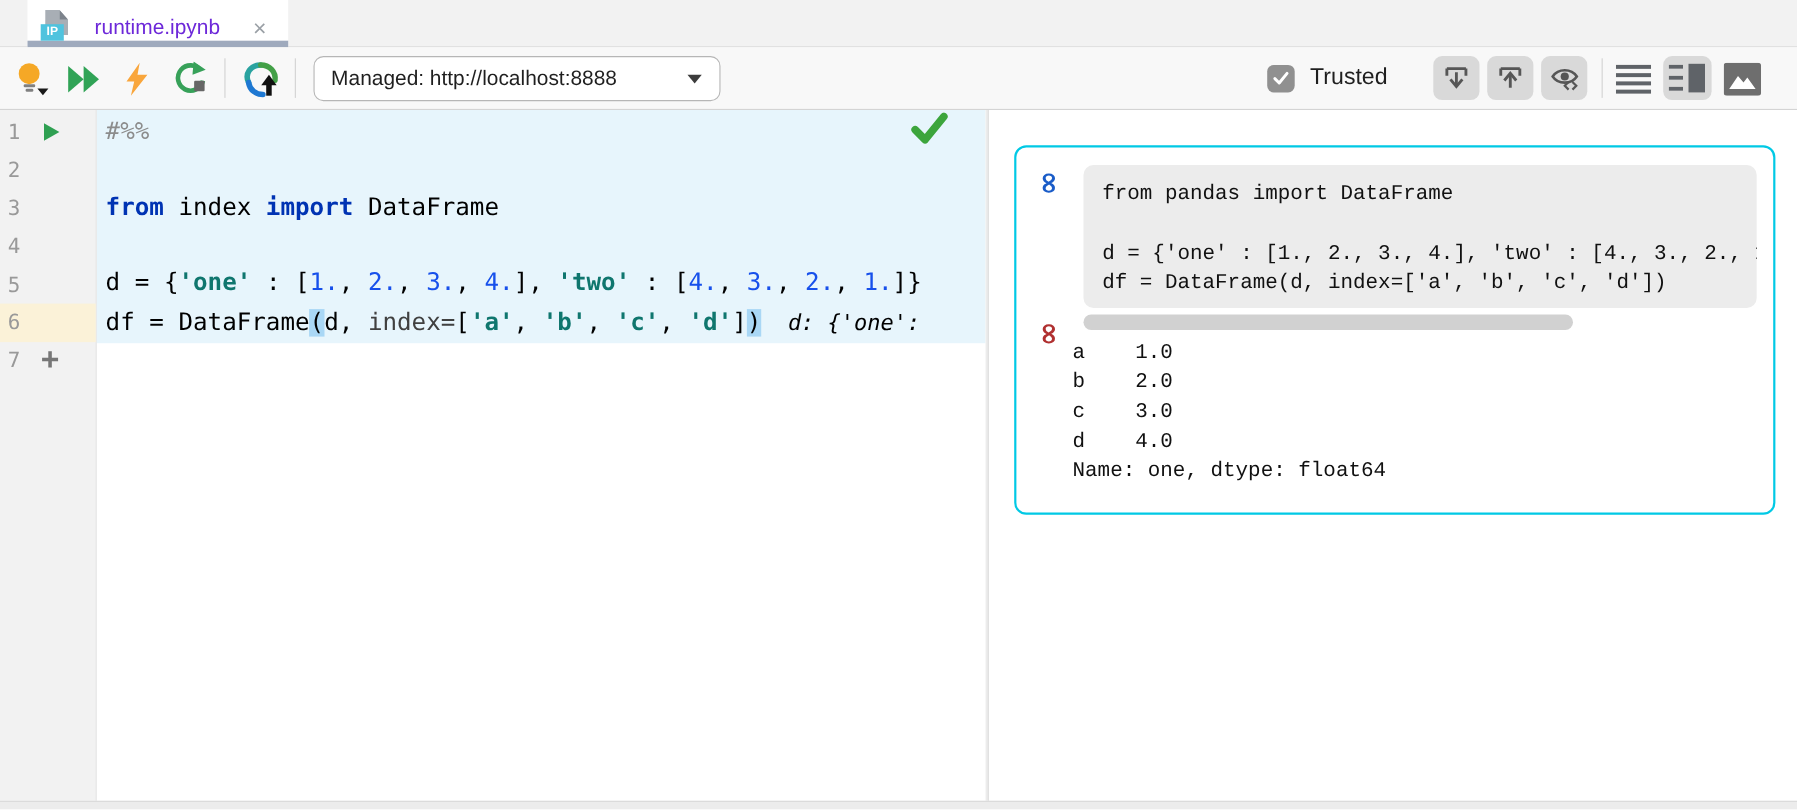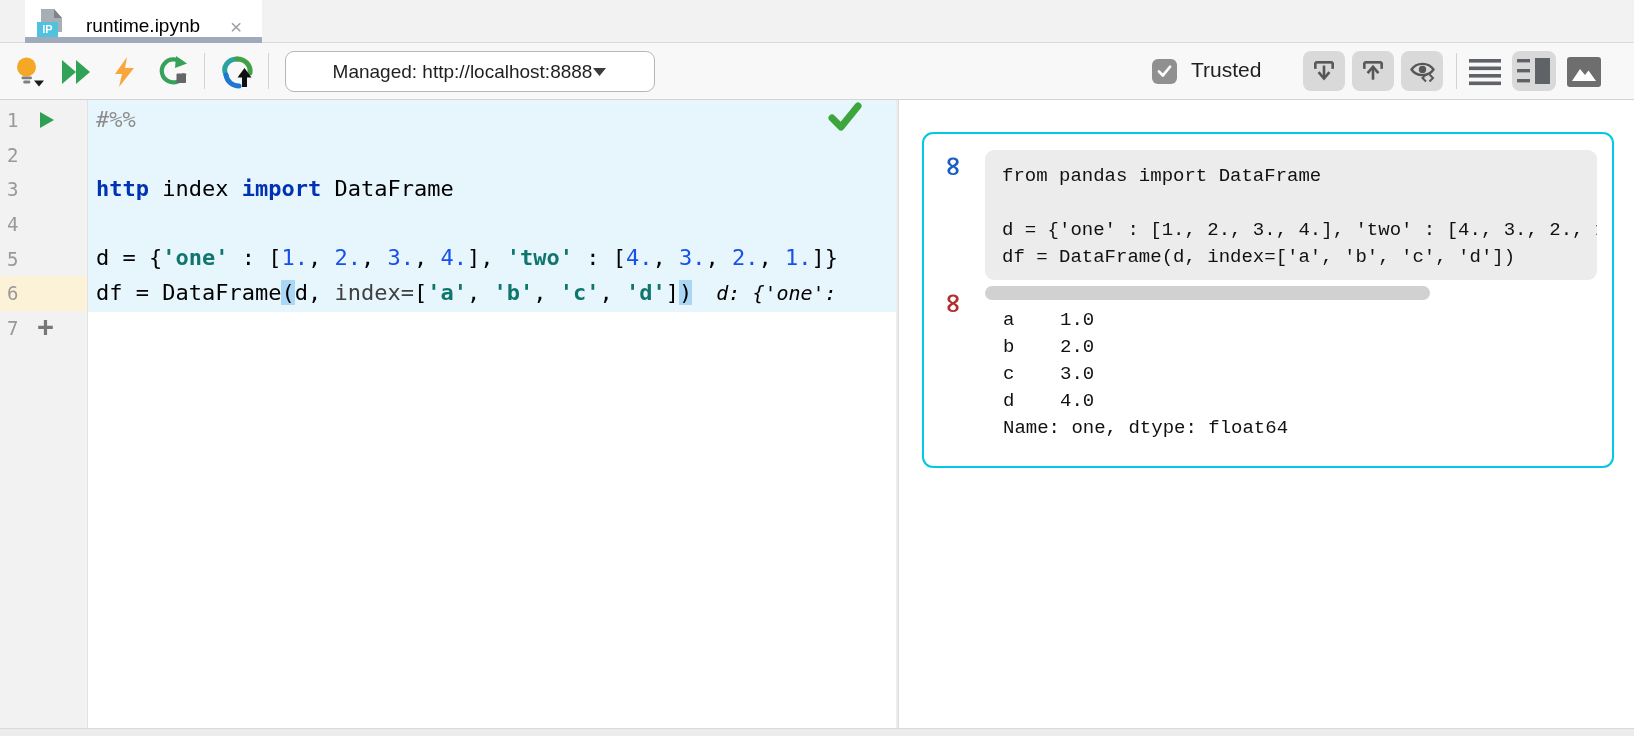--- a/index.html
+++ b/index.html
@@ -5,40 +5,40 @@
   html,body{margin:0;padding:0;}
   body{width:1634px;height:736px;position:relative;overflow:hidden;background:#fff;
        font-family:"Liberation Sans",sans-serif;-webkit-font-smoothing:antialiased;}
 
   
   .tabbar{position:absolute;left:0;top:0;width:1634px;height:43px;background:#f2f2f2;
           border-bottom:1px solid #dcdcdc;box-sizing:border-box;}
   .tab{position:absolute;left:0;top:0;width:237px;height:43px;background:#fff;
        border-bottom:6px solid #9FAABD;box-sizing:border-box;display:flex;align-items:flex-end;
        padding-left:12px;gap:22px;margin-left:25px;}
-  .tab-title{font-size:19px;color:#000000;}
+  .tab-title{font-size:19px;color:#6d28d9;}
   .tab-close{margin-left:8px;color:#9aa0a6;font-size:21px;line-height:1;cursor:pointer;}
   .nb-icon{width:27px;height:28px;position:relative;flex:0 0 auto;}
   .nb-doc{position:absolute;left:4px;top:0;width:21px;height:23px;background:#a8aeb5;
           clip-path:polygon(0 0,62% 0,100% 40%,100% 100%,0 100%);}
   .nb-fold{position:absolute;left:17px;top:0;width:8px;height:9px;background:#7c838b;
            clip-path:polygon(0 0,100% 100%,0 100%);}
   .nb-badge{position:absolute;left:0;bottom:0;width:21px;height:15px;background:#4FC3DE;
             color:#fff;font-weight:bold;font-size:11px;line-height:15px;text-align:center;}
 
   
   .toolbar{position:absolute;left:0;top:43px;width:1634px;height:57px;background:#f8f8f8;
            border-bottom:1px solid #d4d4d4;box-sizing:border-box;}
   .tbtn{position:absolute;top:11px;width:36px;height:36px;display:flex;align-items:center;
         justify-content:center;cursor:pointer;}
   .tool-sep{position:absolute;top:10px;width:1px;height:36px;background:#d2d2d2;}
   .combo{position:absolute;top:8px;height:41px;background:#fff;border:1px solid #b6b6b6;
          border-radius:9px;box-sizing:border-box;display:flex;align-items:center;
          font-size:19px;color:#1f1f1f;cursor:pointer;}
-  .combo-server{left:285px;width:370px;padding:12px 15px;justify-content:center;}
+  .combo-server{left:285px;width:370px;padding:12px 15px;justify-content:space-between;}
   .combo-kernel{left:680px;width:172px;padding:0 13px;gap:10px;}
   .cb{position:absolute;left:1152px;top:16px;width:25px;height:25px;background:#909090;
       border-radius:6px;display:flex;align-items:center;justify-content:center;cursor:pointer;}
   .trusted{position:absolute;left:1191px;top:15px;font-size:21px;color:#1f1f1f;}
   .graybtn{position:absolute;top:8px;width:42px;height:40px;background:#d9d9d9;border-radius:8px;
            display:flex;align-items:center;justify-content:center;cursor:pointer;}
   .flatbtn{position:absolute;display:flex;align-items:center;justify-content:center;cursor:pointer;}
 
   
   .gutter{position:absolute;left:0;top:100px;width:88px;height:628px;background:#f2f2f2;
@@ -71,21 +71,21 @@
   .inf{display:inline-block;transform:rotate(90deg);font-family:"DejaVu Sans",sans-serif;
        font-weight:bold;font-size:27px;line-height:1;}
   .inf-in{position:absolute;left:44px;top:53px;color:#1A5CC8;}
   .inf-out{position:absolute;left:44px;top:190px;color:#B03030;}
   .codeblock{position:absolute;left:86px;top:50px;width:612px;height:130px;background:#ececec;
              border-radius:9px;box-sizing:border-box;padding:13px 17px;overflow:hidden;}
   .codeblock pre,.outtext pre{margin:0;font-family:"Liberation Mono",monospace;font-size:19px;
              line-height:27px;color:#111;white-space:pre;}
   .hscroll{position:absolute;left:86px;top:186px;width:445px;height:14px;background:#d1d1d1;
            border-radius:7px;cursor:pointer;}
-  .outtext{position:absolute;left:104px;top:207px;}
+  .outtext{position:absolute;left:76px;top:207px;}
 
   .bottomstrip{position:absolute;left:0;top:728px;width:1634px;height:8px;background:#ececec;
                border-top:1px solid #dadada;box-sizing:border-box;}
 </style>
 </head>
 <body>
 
 <div class="tabbar">
   <div class="tab">
     <span class="nb-icon">
@@ -230,21 +230,21 @@
         <span class="ln">7</span>
         <span class="addmk">+</span>
       </div>
     </div>
 </div>
 <div class="codearea">
   <div class="cellbg"></div>
   <div class="codelines">
       <div class="cl"><span class="c-cm">#%%</span></div>
       <div class="cl"></div>
-      <div class="cl"><span class="c-k">http</span><span> index </span><span class="c-k">import</span><span> DataFrame</span></div>
+      <div class="cl"><span class="c-k">from</span><span> index </span><span class="c-k">import</span><span> DataFrame</span></div>
       <div class="cl"></div>
       <div class="cl"><span>d = {</span><span class="c-s">'one'</span><span> : [</span><span class="c-n">1.</span><span>, </span><span class="c-n">2.</span><span>, </span><span class="c-n">3.</span><span>, </span><span class="c-n">4.</span><span>], </span><span class="c-s">'two'</span><span> : [</span><span class="c-n">4.</span><span>, </span><span class="c-n">3.</span><span>, </span><span class="c-n">2.</span><span>, </span><span class="c-n">1.</span><span>]}</span></div>
       <div class="cl"><span>df = DataFrame</span><span class="c-hl">(</span><span>d, </span><span class="c-pm">index=</span><span>[</span><span class="c-s">'a'</span><span>, </span><span class="c-s">'b'</span><span>, </span><span class="c-s">'c'</span><span>, </span><span class="c-s">'d'</span><span>]</span><span class="c-hl">)</span><span class="c-h">  d: {'one':</span></div>
       <div class="cl"></div>
     </div>
   <div class="edcheck">
     <svg width="34" height="30" viewBox="0 0 34 30">
       <polyline points="4,16 13,25 30,4" stroke="#3CA53C" stroke-width="7" fill="none" stroke-linecap="round" stroke-linejoin="round"></polyline>
     </svg>
   </div>

